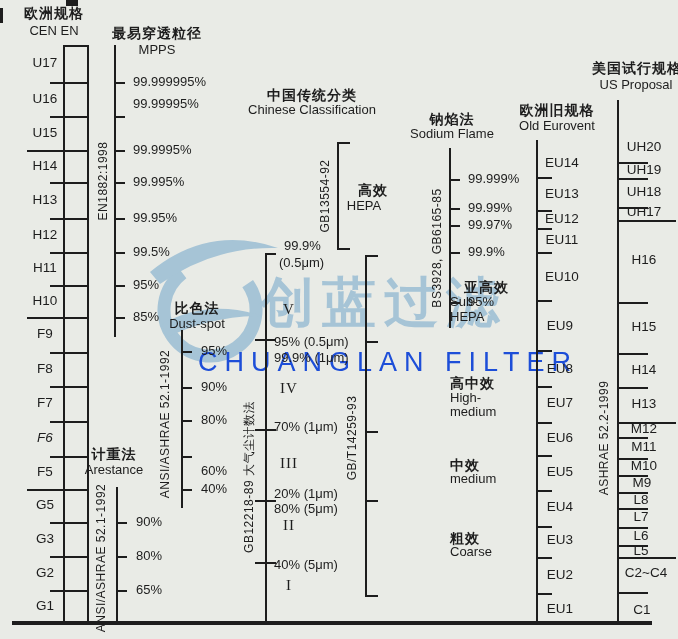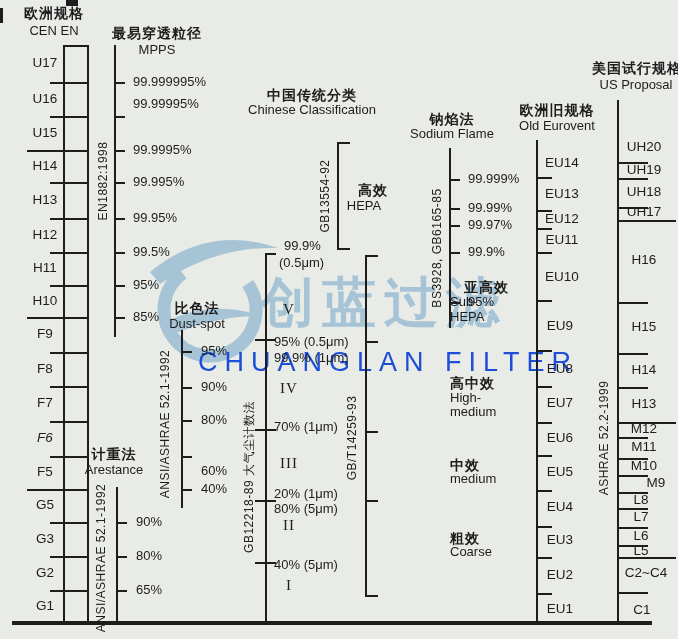--- a/index.html
+++ b/index.html
@@ -237,21 +237,21 @@
       <div class="txt cls" style="left: 644px; top: 170px;">UH19</div>
       <div class="txt cls" style="left: 644px; top: 192px;">UH18</div>
       <div class="txt cls" style="left: 644px; top: 212px;">UH17</div>
       <div class="txt cls" style="left: 644px; top: 260px;">H16</div>
       <div class="txt cls" style="left: 644px; top: 327px;">H15</div>
       <div class="txt cls" style="left: 644px; top: 370px;">H14</div>
       <div class="txt cls" style="left: 644px; top: 404px;">H13</div>
       <div class="txt cls" style="left: 644px; top: 429px;">M12</div>
       <div class="txt cls" style="left: 644px; top: 447px;">M11</div>
       <div class="txt cls" style="left: 644px; top: 466px;">M10</div>
-      <div class="txt cls" style="left: 642px; top: 483px; padding-left: 28px;">M9</div>
+      <div class="txt cls" style="left: 642px; top: 483px;">M9</div>
       <div class="txt cls" style="left: 641px; top: 500px;">L8</div>
       <div class="txt cls" style="left: 641px; top: 517px;">L7</div>
       <div class="txt cls" style="left: 641px; top: 536px;">L6</div>
       <div class="txt cls" style="left: 641px; top: 551px;">L5</div>
       <div class="txt cls" style="left: 646px; top: 573px;">C2~C4</div>
       <div class="txt cls" style="left: 642px; top: 610px;">C1</div>
       <div class="ln" style="left: 12px; top: 621px; width: 640px; height: 4px;"></div>
       <div class="ln" style="left: 0px; top: 8px; width: 3px; height: 15px;"></div>
       <div class="ln" style="left: 66px; top: 0px; width: 12px; height: 6px;"></div>
     </div>

